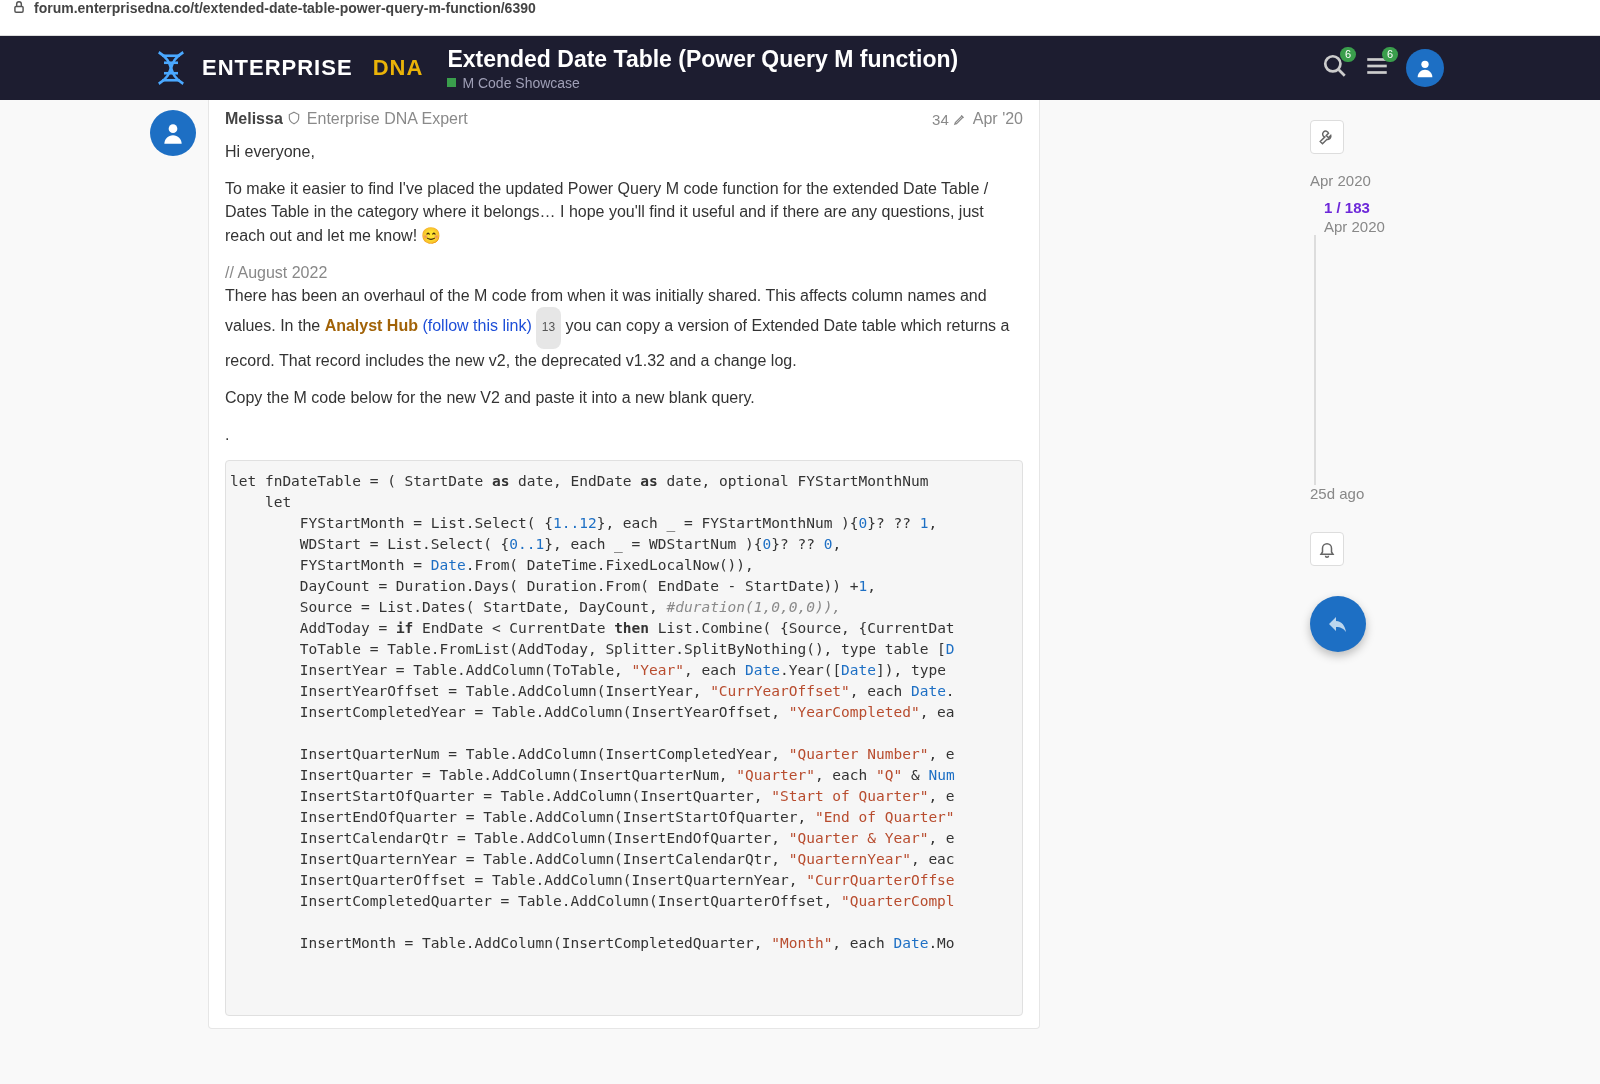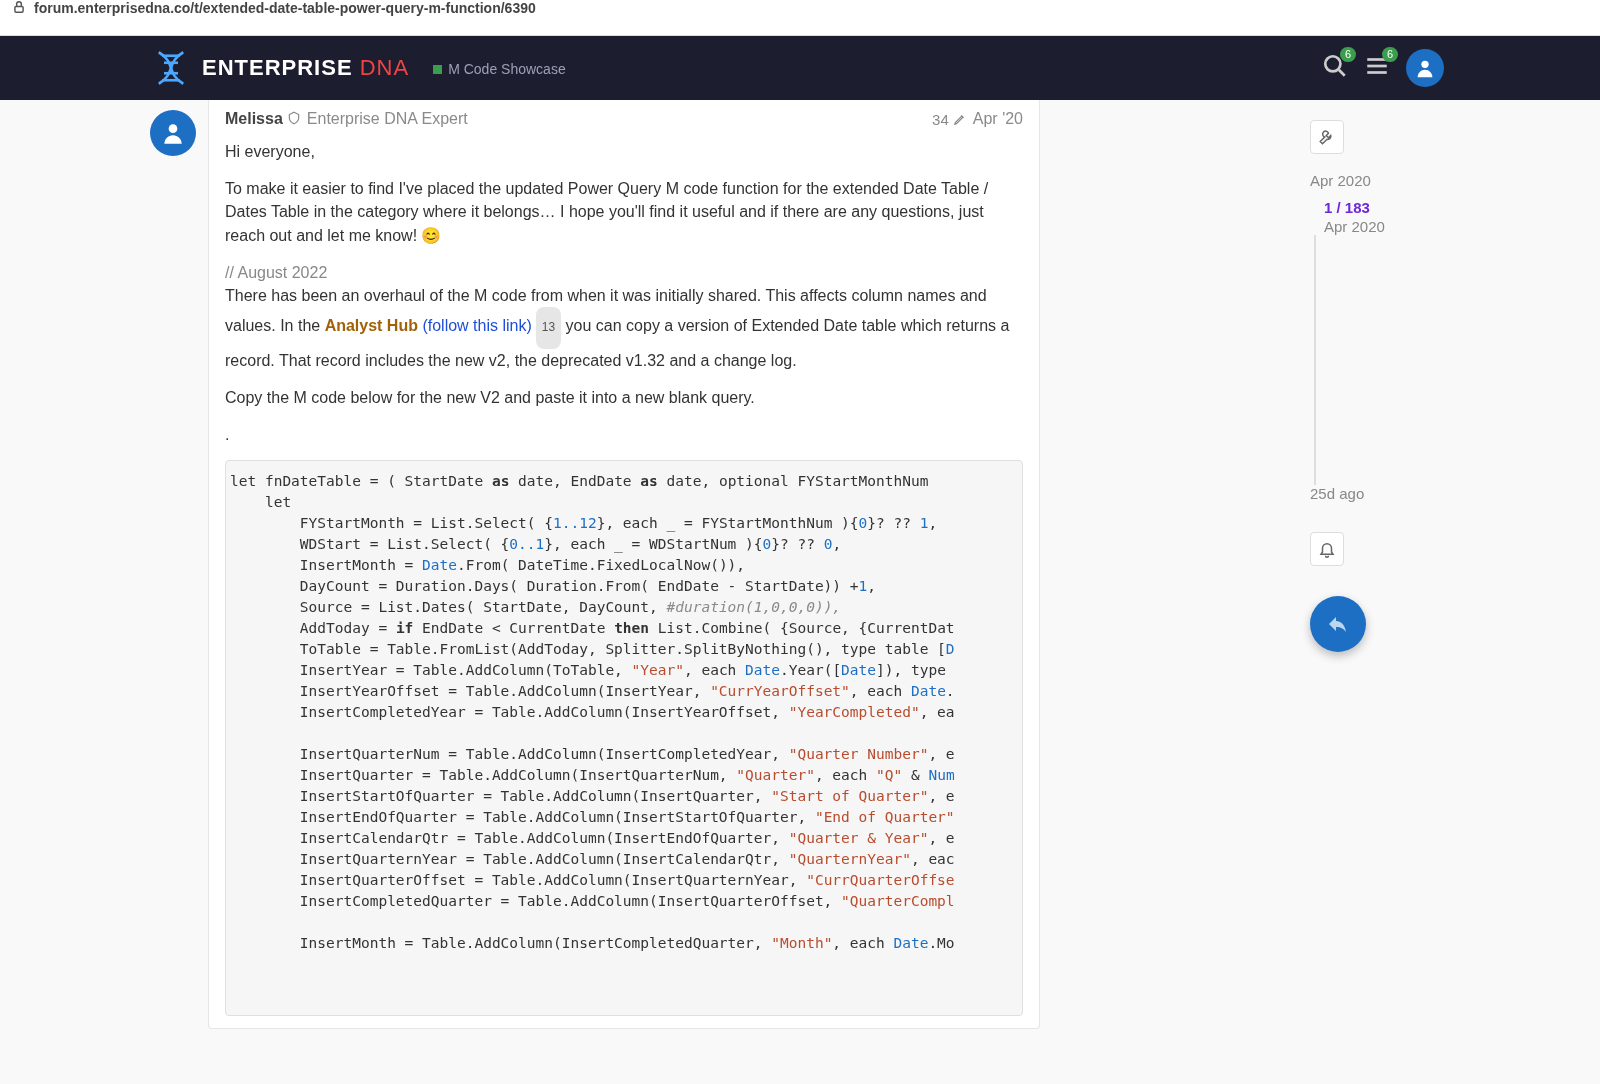--- a/index.html
+++ b/index.html
@@ -48,21 +48,21 @@
     font-weight:700;
     font-size:22px;
     letter-spacing:1px;
     color:#fff;
   }
   .logo-dna {
     width:42px;height:42px;margin-right:10px;
     position:relative;
   }
   .logo-dna svg { width:42px;height:42px; }
-  .logo .dna-word { color:#ef4444; font-weight:400; margin-left:0;}
+  .logo .dna-word { color:#eab308; font-weight:700; margin-left:13px;}
   .title-block { margin-left: 24px; flex:1; }
   .title-block h1 { font-size:23px; font-weight:600; color:#fff;}
   .category-link { font-size:14px; color:#9f9fb6; display:flex; align-items:center; margin-top:2px;}
   .category-badge { width:9px;height:9px;background:#3a9e4c;margin-right:6px;display:inline-block;}
   .header-actions { display:flex; align-items:center; gap:16px; margin-right:6px;}
   .hicon { position:relative; cursor:pointer; color:#ccc; }
   .badge-count {
     position:absolute; top:-6px; right:-8px;
     background:#3a9e4c; color:#fff; font-size:11px;
     border-radius:10px; padding:0 5px; line-height:15px;
@@ -216,20 +216,21 @@
               <line x1="14" y1="10" x2="34" y2="10"></line>
               <line x1="16" y1="18" x2="32" y2="18"></line>
               <line x1="16" y1="30" x2="32" y2="30"></line>
               <line x1="14" y1="38" x2="34" y2="38"></line>
             </g>
           </svg>
       </span>
       <span><span>ENTERPRISE</span> <span class="dna-word">DNA</span></span>
     </a>
     <div class="title-block">
+      <h1>Extended Date Table (Power Query M function)</h1>
       <a class="category-link">
         <span class="category-badge"></span>
         <span>M Code Showcase</span>
       </a>
     </div>
     <div class="header-actions">
       <span class="hicon">
         <svg width="26" height="26" viewBox="0 0 24 24" fill="none" stroke="currentColor" stroke-width="2.5">
             <circle cx="10" cy="10" r="7"></circle>
             <line x1="21" y1="21" x2="15.5" y2="15.5"></line>
@@ -296,21 +297,21 @@
       </p>
       <p>Copy the M code below for the new V2 and paste it into a new blank query.</p>
       <p>.</p>
 
       <div class="code-block">
         <div class="code-scroll">
 <pre><span>let fnDateTable = ( StartDate </span><span class="kw">as</span><span> date, EndDate </span><span class="kw">as</span><span> date, optional FYStartMonthNum</span>
 <span>    let</span>
 <span>        FYStartMonth = List.Select( {</span><span class="num">1..12</span><span>}, each _ = FYStartMonthNum ){</span><span class="num">0</span><span>}? ?? </span><span class="num">1</span><span>,</span>
 <span>        WDStart = List.Select( {</span><span class="num">0..1</span><span>}, each _ = WDStartNum ){</span><span class="num">0</span><span>}? ?? </span><span class="num">0</span><span>,</span>
-<span>        InsertMonth = </span><span class="typ">Date</span><span>.From( DateTime.FixedLocalNow()),</span>
+<span>        FYStartMonth = </span><span class="typ">Date</span><span>.From( DateTime.FixedLocalNow()),</span>
 <span>        DayCount = Duration.Days( Duration.From( EndDate - StartDate)) +</span><span class="num">1</span><span>,</span>
 <span>        Source = List.Dates( StartDate, DayCount, </span><span class="cmt">#duration(1,0,0,0)),</span>
 <span>        AddToday = </span><span class="kw">if</span><span> EndDate &lt; CurrentDate </span><span class="kw">then</span><span> List.Combine( {Source, {CurrentDat</span>
 <span>        ToTable = Table.FromList(AddToday, Splitter.SplitByNothing(), type table [</span><span class="typ">D</span>
 <span>        InsertYear = Table.AddColumn(ToTable, </span><span class="str">"Year"</span><span>, each </span><span class="typ">Date</span><span>.Year([</span><span class="typ">Date</span><span>]), type </span>
 <span>        InsertYearOffset = Table.AddColumn(InsertYear, </span><span class="str">"CurrYearOffset"</span><span>, each </span><span class="typ">Date</span><span>.</span>
 <span>        InsertCompletedYear = Table.AddColumn(InsertYearOffset, </span><span class="str">"YearCompleted"</span><span>, ea</span>
 <span></span>
 <span>        InsertQuarterNum = Table.AddColumn(InsertCompletedYear, </span><span class="str">"Quarter Number"</span><span>, e</span>
 <span>        InsertQuarter = Table.AddColumn(InsertQuarterNum, </span><span class="str">"Quarter"</span><span>, each </span><span class="str">"Q"</span><span> &amp; </span><span class="typ">Num</span>

